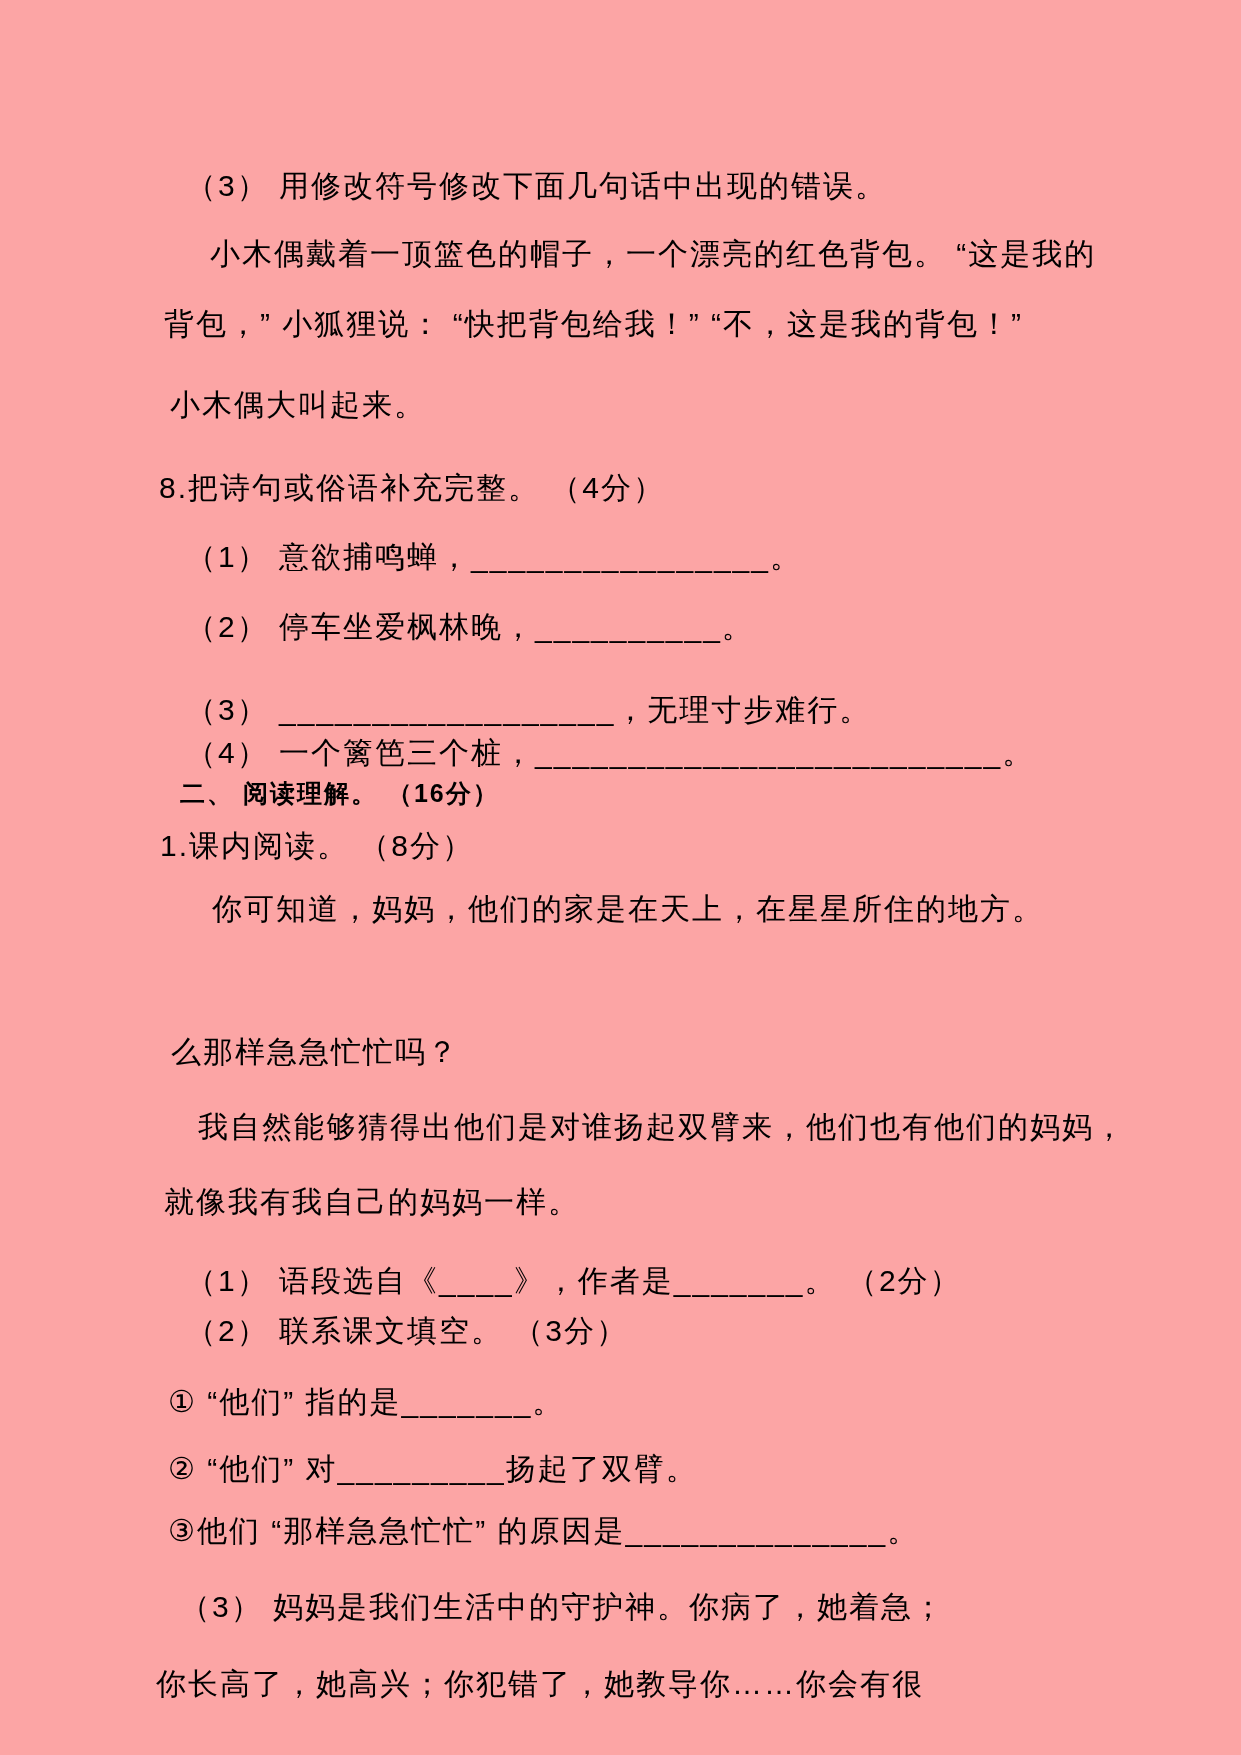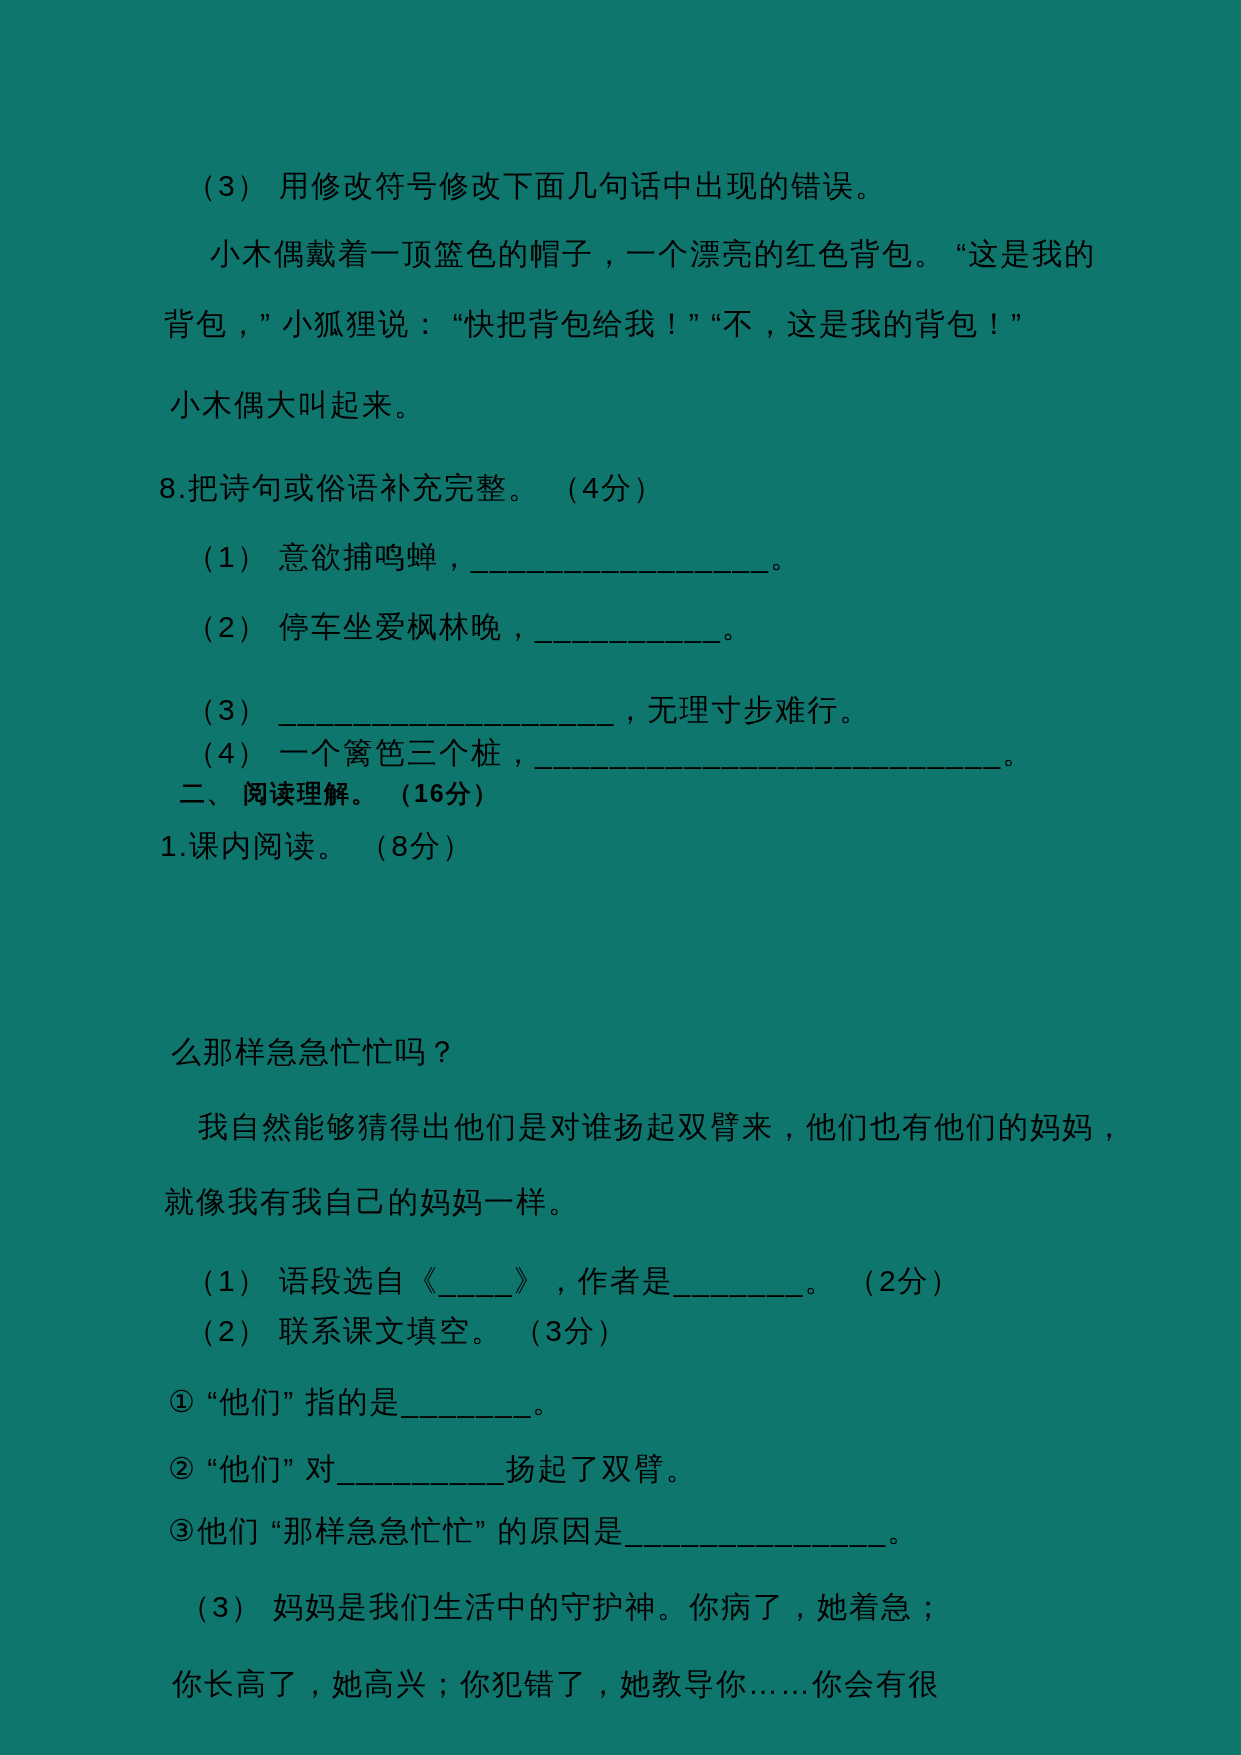--- a/index.html
+++ b/index.html
@@ -1,20 +1,20 @@
 <!DOCTYPE html>
 <html><head>
 <meta charset="utf-8">
 <style>
   html,body{margin:0;padding:0;background:#ffffff;}
   .page{
     position:relative;
     width:1241px;
     height:1755px;
-    background:#0f766e;
+    background:#fca5a5;
     overflow:hidden;
     font-family:"Liberation Sans","DejaVu Sans",sans-serif;
     color:#000000;
   }
   .ln{
     position:absolute;
     font-size:30px;
     line-height:36px;
     letter-spacing:2px;
     white-space:nowrap;
@@ -37,41 +37,42 @@
   #l13{left:212px; top:961px;}
   #l14{left:164px; top:1034px;margin-left:7px;}
   #l15{left:198px; top:1109px;}
   #l16{left:164px; top:1184px;}
   #l17{left:186px; top:1263px;}
   #l18{left:186px; top:1313px;}
   #l19{left:168px; top:1384px;}
   #l20{left:168px; top:1451px;}
   #l21{left:168px; top:1513px;}
   #l22{left:180px; top:1589px;}
-  #l23{left:172px; top:1666px;text-align:right;}
+  #l23{left:156px; top:1666px;text-align:right;}
 </style>
 </head>
 <body>
 
 <div class="page">
 
   <div class="ln" id="l1">（3） 用修改符号修改下面几句话中出现的错误。</div>
   <div class="ln" id="l2">小木偶戴着一顶篮色的帽子，一个漂亮的红色背包。 “这是我的</div>
   <div class="ln" id="l3">背包，” 小狐狸说： “快把背包给我！” “不，这是我的背包！”</div>
   <div class="ln" id="l4">小木偶大叫起来。</div>
 
   <div class="ln" id="l5">8.把诗句或俗语补充完整。 （4分）</div>
   <div class="ln" id="l6">（1） 意欲捕鸣蝉，________________。</div>
   <div class="ln" id="l7">（2） 停车坐爱枫林晚，__________。</div>
   <div class="ln" id="l8">（3） __________________，无理寸步难行。</div>
   <div class="ln" id="l9">（4） 一个篱笆三个桩，_________________________。</div>
 
   <div class="ln bold" id="l10">二、 阅读理解。 （16分）</div>
   <div class="ln" id="l11">1.课内阅读。 （8分）</div>
 
+  <div class="ln" id="l12">你可知道，妈妈，他们的家是在天上，在星星所住的地方。</div>
   <div class="ln" id="l14">么那样急急忙忙吗？</div>
   <div class="ln" id="l15">我自然能够猜得出他们是对谁扬起双臂来，他们也有他们的妈妈，</div>
   <div class="ln" id="l16">就像我有我自己的妈妈一样。</div>
 
   <div class="ln" id="l17">（1） 语段选自《____》，作者是_______。 （2分）</div>
   <div class="ln" id="l18">（2） 联系课文填空。 （3分）</div>
   <div class="ln" id="l19">① “他们” 指的是_______。</div>
   <div class="ln" id="l20">② “他们” 对_________扬起了双臂。</div>
   <div class="ln" id="l21">③他们 “那样急急忙忙” 的原因是______________。</div>
   <div class="ln" id="l22">（3） 妈妈是我们生活中的守护神。你病了，她着急；</div>

